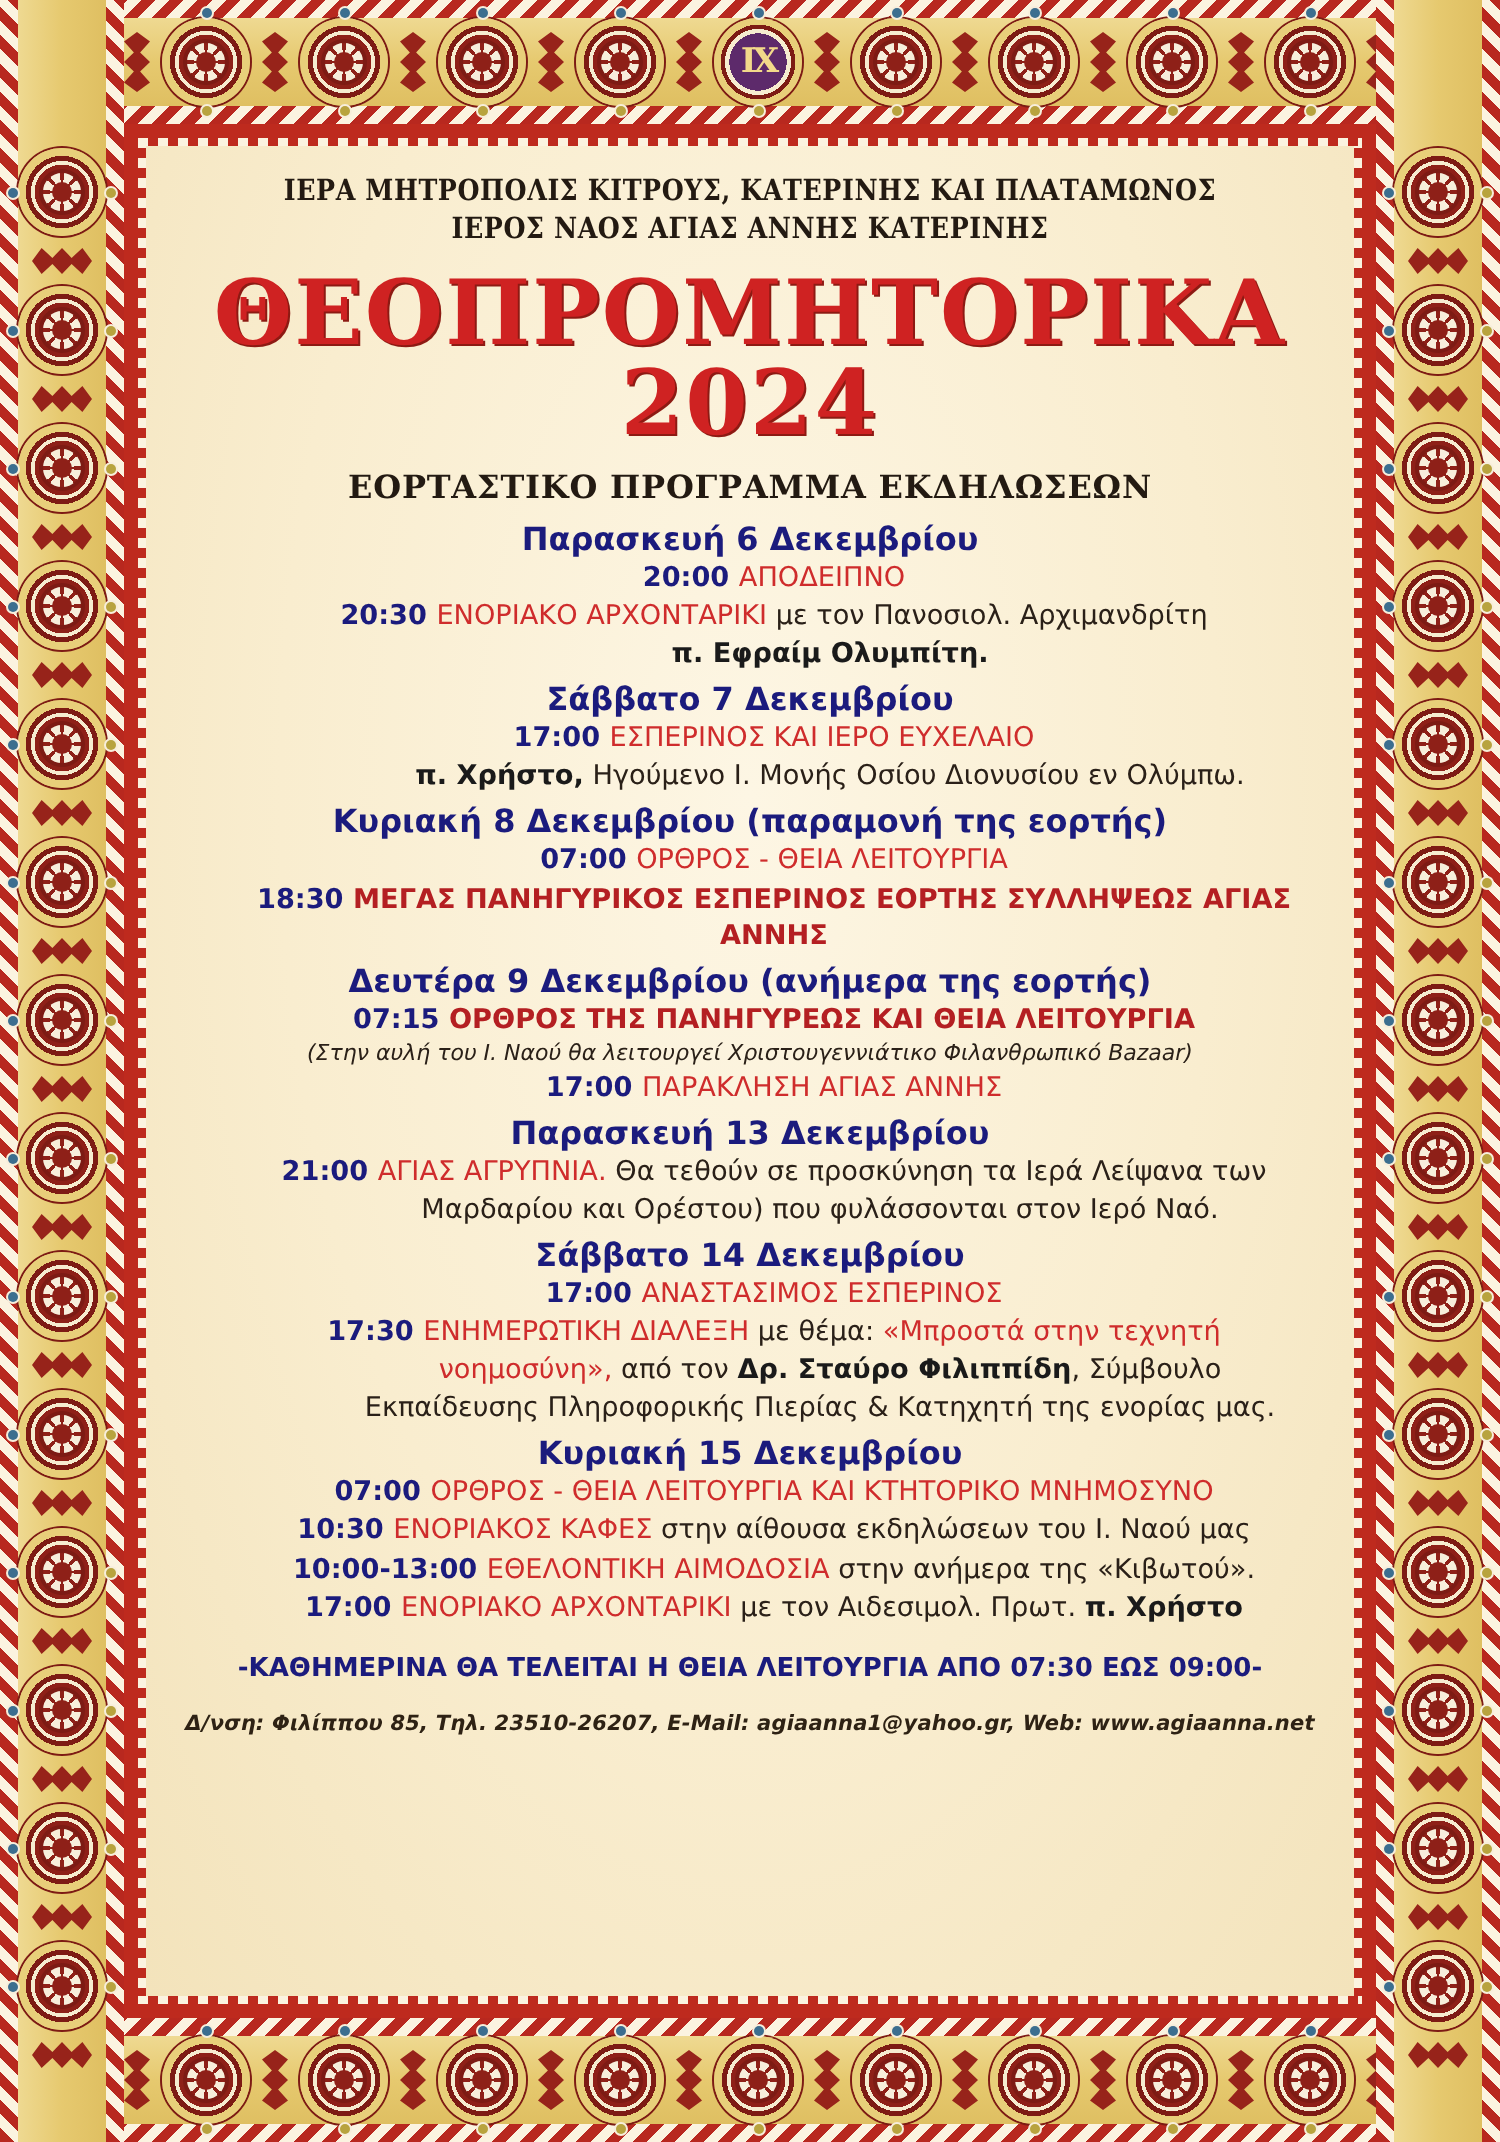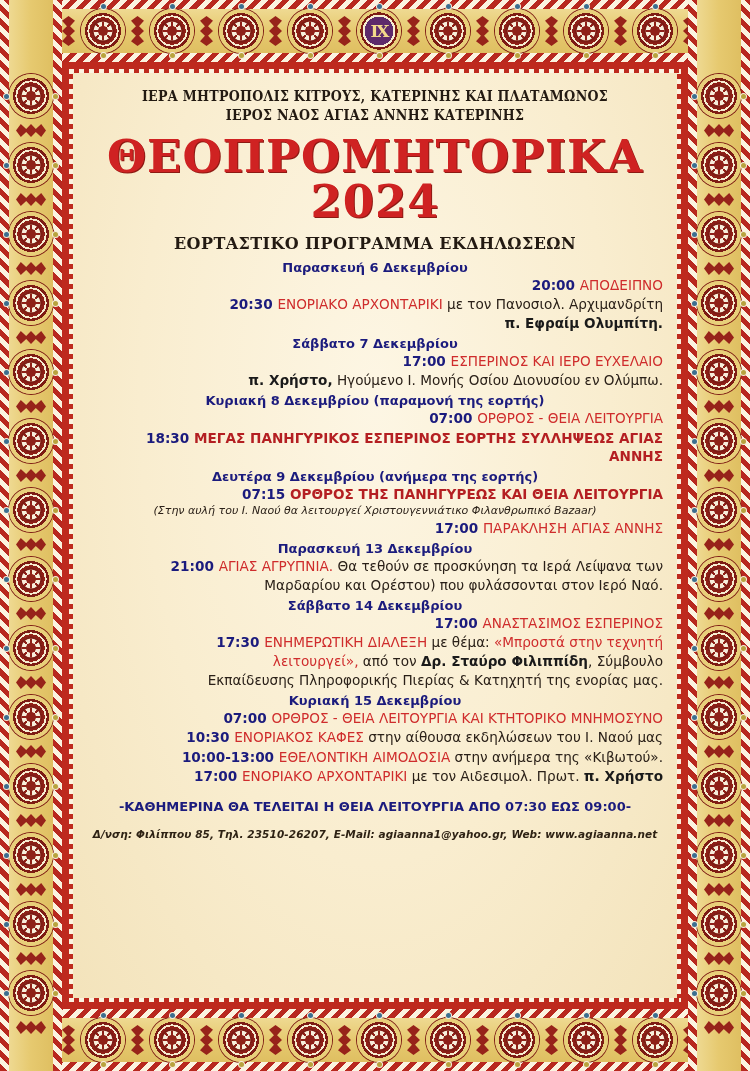--- a/index.html
+++ b/index.html
@@ -121,26 +121,26 @@
     font-size:45px;line-height:1;margin:10px 0 2px;letter-spacing:1px;
     text-shadow:1px 1px 0 #8d1a13;
   }
 
   .subtitle{
     font-family:"DejaVu Serif",serif;font-weight:bold;color:#231a12;
     font-size:16px;letter-spacing:.4px;margin:10px 0 7px;
   }
 
   .day{
-    color:#1b1b7d;font-weight:bold;font-size:13px;margin:4px 0 1px;
+    color:#1b1b7d;font-weight:bold;font-size:16px;margin:4px 0 1px;
     font-family:"DejaVu Sans",sans-serif;
   }
 
   .row{
-    text-align:right;font-size:13.6px;line-height:1.33;color:#2a2018;
+    text-align:center;font-size:13.6px;line-height:1.33;color:#2a2018;
     margin:0 0 1px;padding-left:24px;
   }
   .row .time{color:#1b1b7d;font-weight:600;}
   .row .ev{color:#cf2c2c;}
   .row .ev-strong{color:#b41f22;font-weight:bold;}
   .row .rest{color:#2a2018;}
   .row .b{font-weight:bold;color:#1a1a1a;}
   .cont{padding-left:80px;}
   .cont2{padding-left:70px;}
   .note{
@@ -420,21 +420,21 @@
             <div class="day">Δευτέρα 9 Δεκεμβρίου (ανήμερα της εορτής)</div>
             <div class="row"><span class="time">07:15 </span><span class="ev-strong">ΟΡΘΡΟΣ ΤΗΣ ΠΑΝΗΓΥΡΕΩΣ ΚΑΙ ΘΕΙΑ ΛΕΙΤΟΥΡΓΙΑ</span></div>
             <div class="note">(Στην αυλή του Ι. Ναού θα λειτουργεί Χριστουγεννιάτικο Φιλανθρωπικό Bazaar)</div>
             <div class="row"><span class="time">17:00 </span><span class="ev">ΠΑΡΑΚΛΗΣΗ ΑΓΙΑΣ ΑΝΝΗΣ</span></div>
             <div class="day">Παρασκευή 13 Δεκεμβρίου</div>
             <div class="row"><span class="time">21:00 </span><span class="ev">ΑΓΙΑΣ ΑΓΡΥΠΝΙΑ.</span><span class="rest"> Θα τεθούν σε προσκύνηση τα Ιερά Λείψανα των</span></div>
             <div class="row cont2">Μαρδαρίου και Ορέστου) που φυλάσσονται στον Ιερό Ναό.</div>
             <div class="day">Σάββατο 14 Δεκεμβρίου</div>
             <div class="row"><span class="time">17:00 </span><span class="ev">ΑΝΑΣΤΑΣΙΜΟΣ ΕΣΠΕΡΙΝΟΣ</span></div>
             <div class="row"><span class="time">17:30 </span><span class="ev">ΕΝΗΜΕΡΩΤΙΚΗ ΔΙΑΛΕΞΗ</span><span class="rest"> με θέμα: </span><span class="ev">«Μπροστά στην τεχνητή</span></div>
-            <div class="row cont"><span class="ev">λειτουργεί»,</span><span class="rest"> από τον </span><span class="b">Δρ. Σταύρο Φιλιππίδη</span><span class="rest">, Σύμβουλο</span></div>
+            <div class="row cont"><span class="ev">νοημοσύνη»,</span><span class="rest"> από τον </span><span class="b">Δρ. Σταύρο Φιλιππίδη</span><span class="rest">, Σύμβουλο</span></div>
             <div class="row cont2">Εκπαίδευσης Πληροφορικής Πιερίας &amp; Κατηχητή της ενορίας μας.</div>
             <div class="day">Κυριακή 15 Δεκεμβρίου</div>
             <div class="row"><span class="time">07:00 </span><span class="ev">ΟΡΘΡΟΣ - ΘΕΙΑ ΛΕΙΤΟΥΡΓΙΑ ΚΑΙ ΚΤΗΤΟΡΙΚΟ ΜΝΗΜΟΣΥΝΟ</span></div>
             <div class="row"><span class="time">10:30 </span><span class="ev">ΕΝΟΡΙΑΚΟΣ ΚΑΦΕΣ</span><span class="rest"> στην αίθουσα εκδηλώσεων του  Ι. Ναού μας</span></div>
             <div class="row"><span class="time">10:00-13:00 </span><span class="ev">ΕΘΕΛΟΝΤΙΚΗ ΑΙΜΟΔΟΣΙΑ</span><span class="rest"> στην ανήμερα της «Κιβωτού».</span></div>
             <div class="row"><span class="time">17:00 </span><span class="ev">ΕΝΟΡΙΑΚΟ ΑΡΧΟΝΤΑΡΙΚΙ</span><span class="rest"> με τον Αιδεσιμολ. Πρωτ. </span><span class="b">π. Χρήστο</span></div>
           </div>
 
         <div class="daily">-ΚΑΘΗΜΕΡΙΝΑ ΘΑ ΤΕΛΕΙΤΑΙ Η ΘΕΙΑ ΛΕΙΤΟΥΡΓΙΑ ΑΠΟ 07:30 ΕΩΣ 09:00-</div>
         <div class="addr">Δ/νση: Φιλίππου 85, Τηλ. 23510-26207, E-Mail: agiaanna1@yahoo.gr,  Web: www.agiaanna.net</div>

